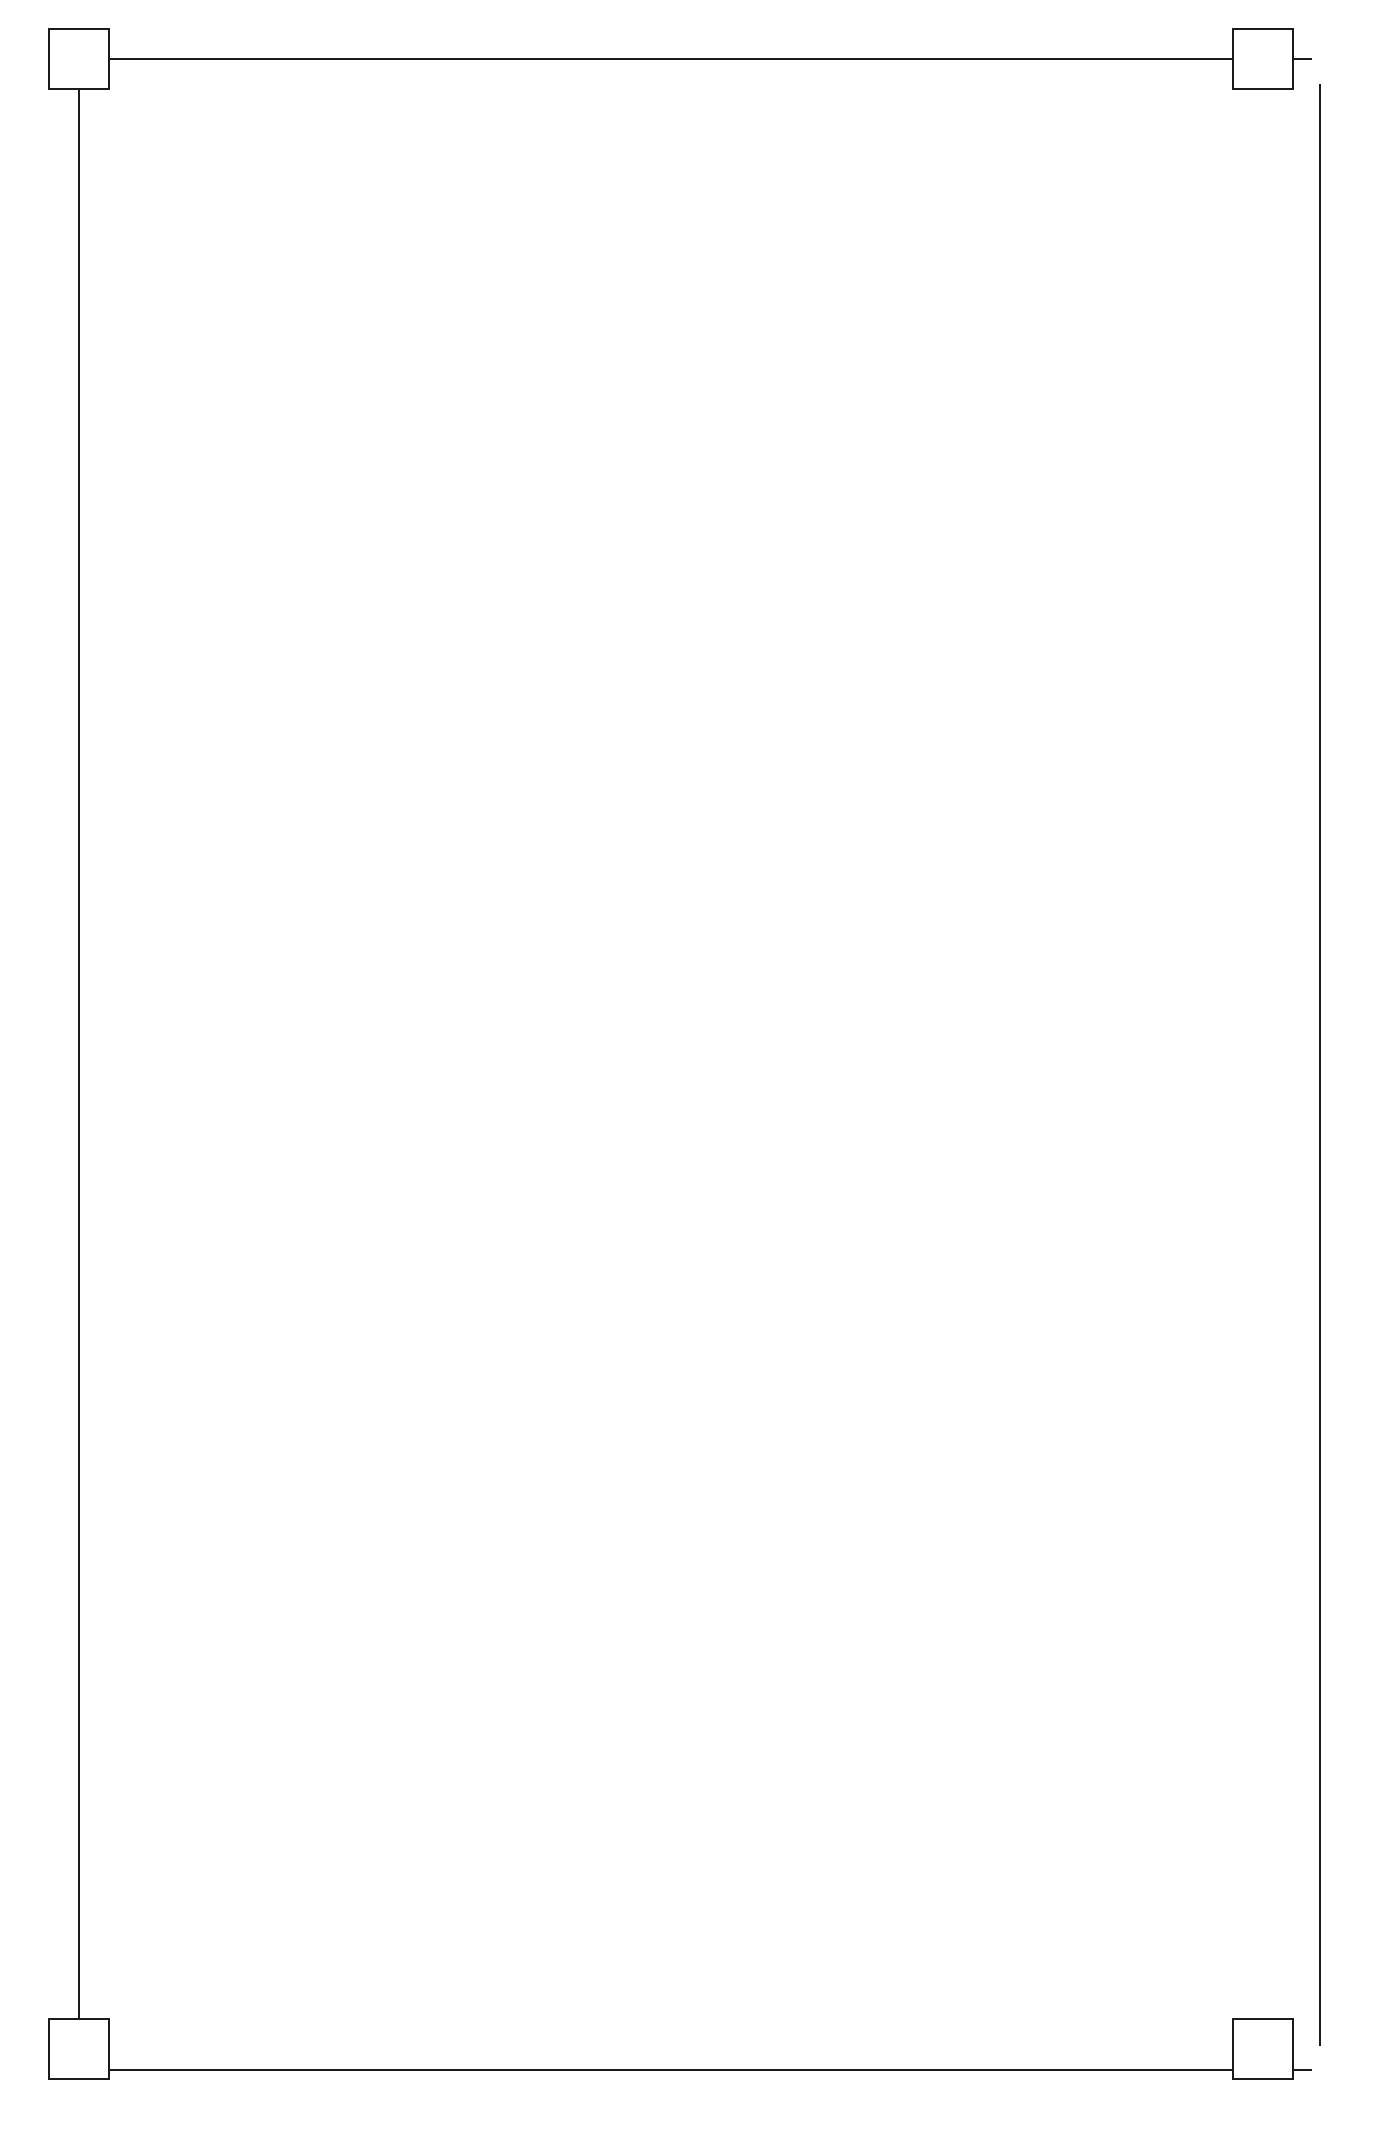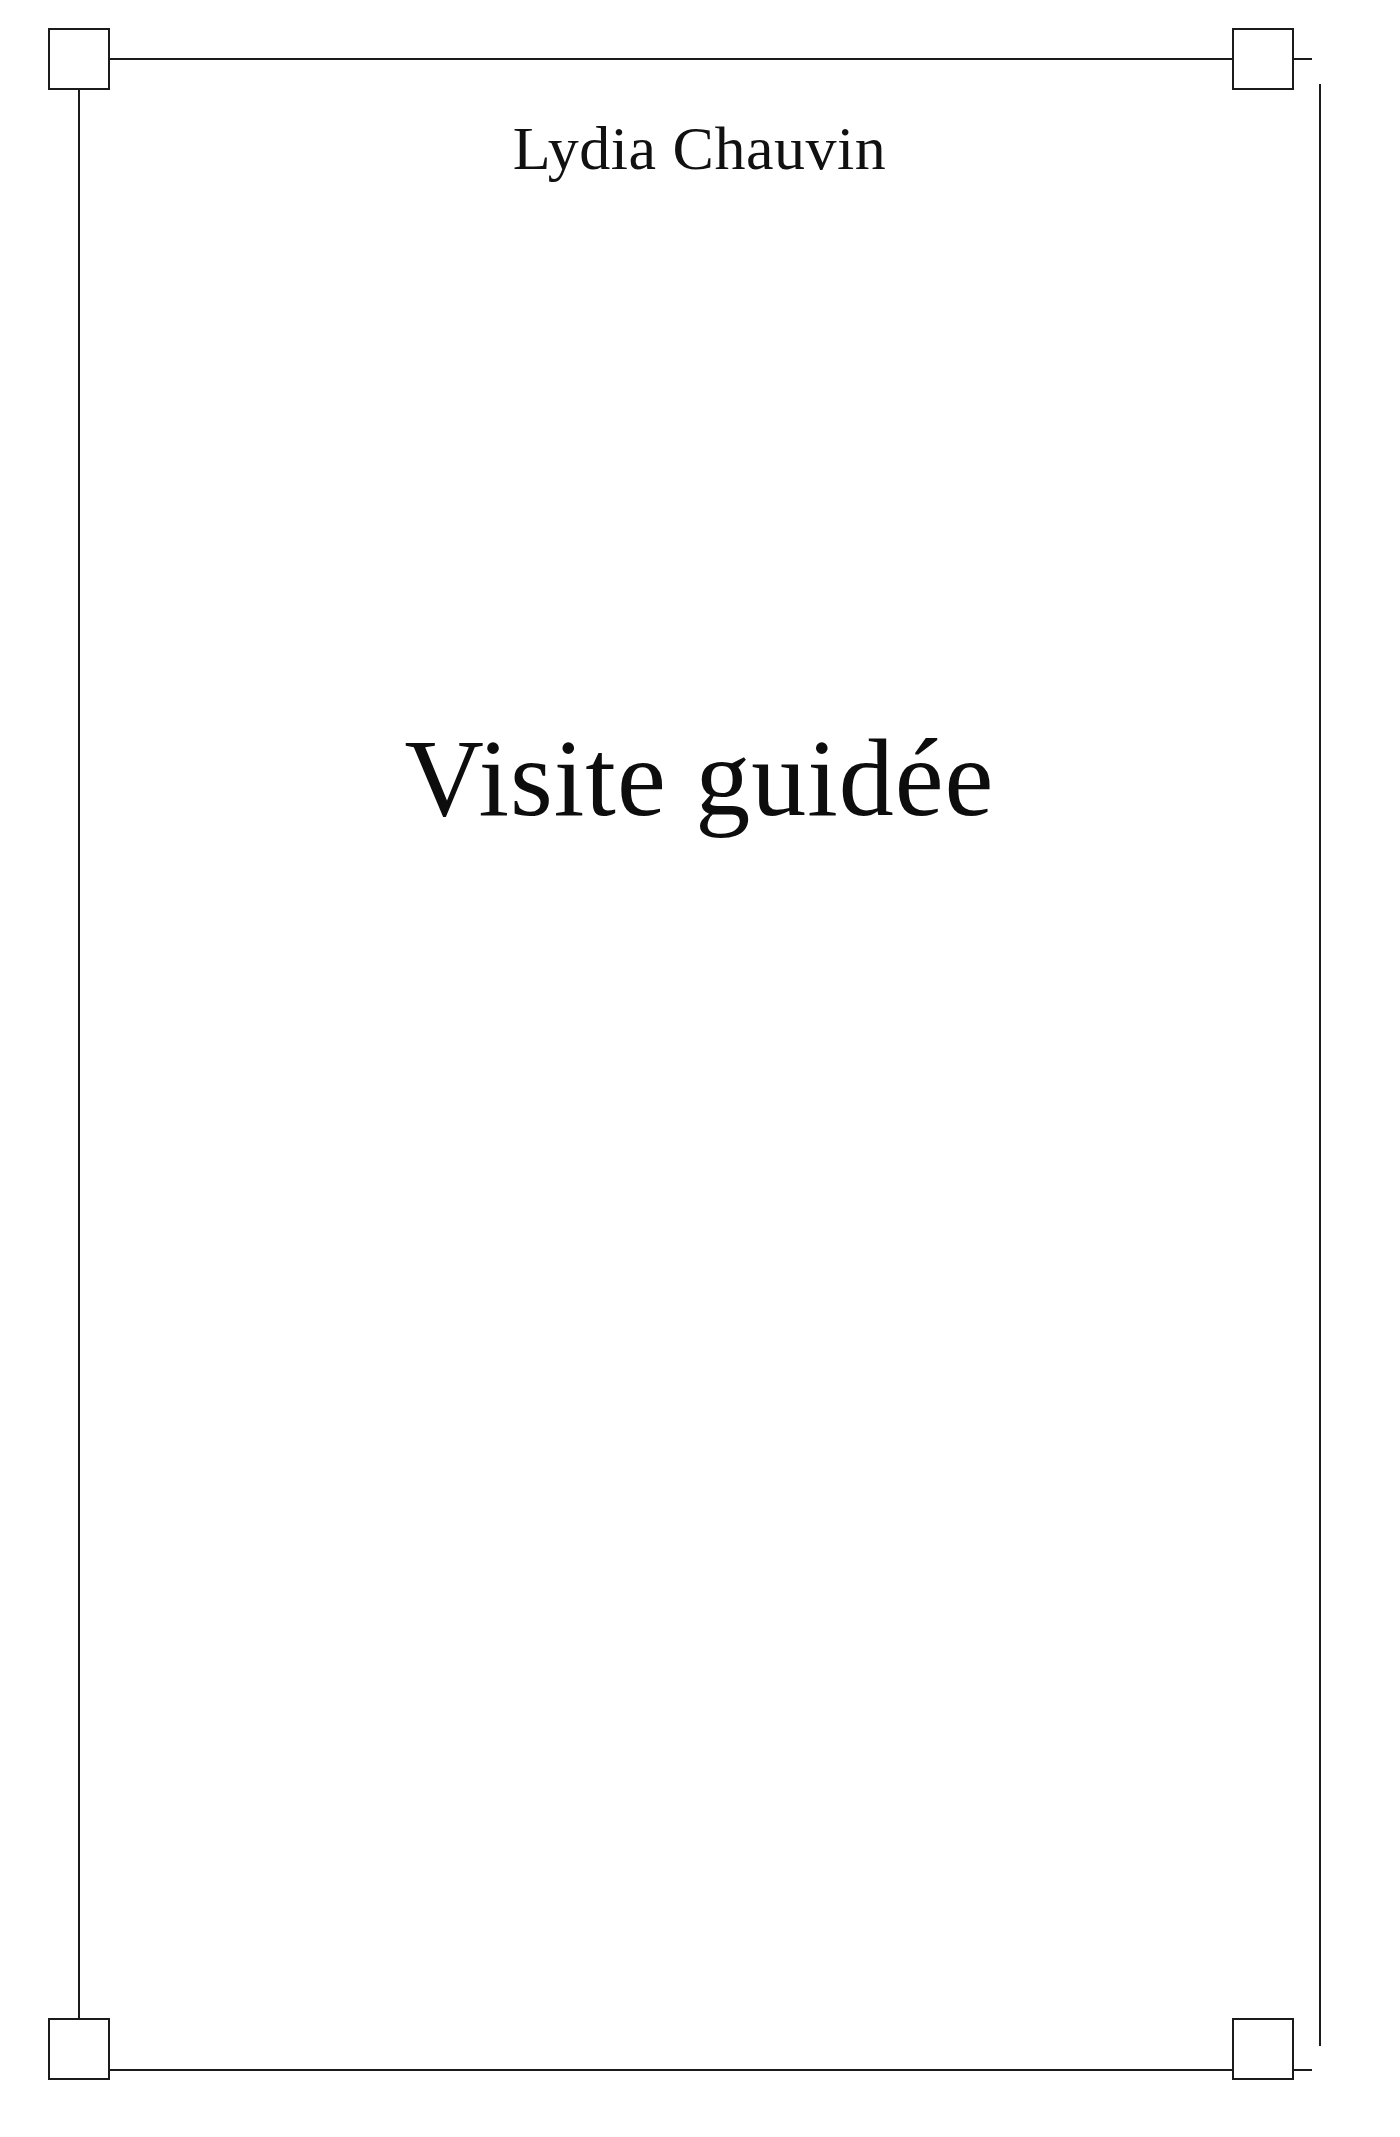--- a/index.html
+++ b/index.html
@@ -115,19 +115,17 @@
   <div class="mask" style="left:1312px;top:36px;  width:18px; height:48px;"></div>
   <div class="mask" style="left:70px;  top:2046px;width:18px; height:48px;"></div>
   <div class="mask" style="left:1312px;top:2046px;width:18px; height:48px;"></div>
 
   <div class="corner tl"></div>
   <div class="corner tr"></div>
   <div class="corner bl"></div>
   <div class="corner br"></div>
 
   <div class="content">
-    <div class="author">Lydia Chauvin</div>
 
-    <div class="title">Visite guidée</div>
 
   </div>
 
 </div>
 
 </body></html>

